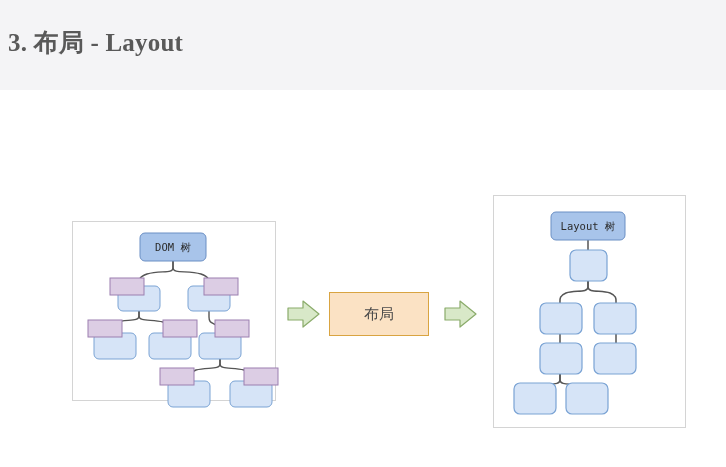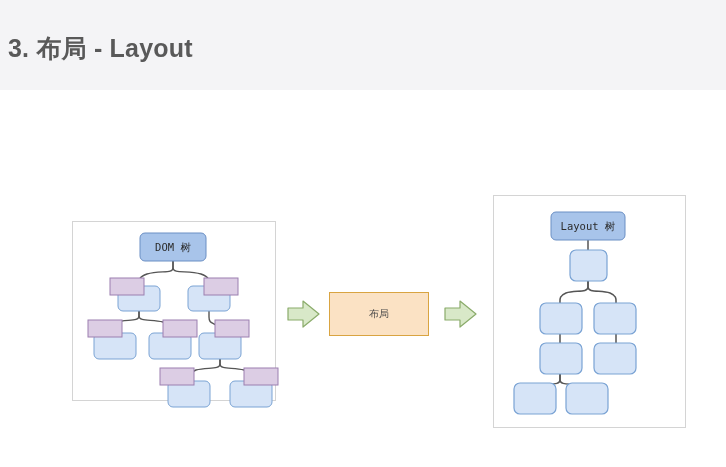--- a/index.html
+++ b/index.html
@@ -25,26 +25,27 @@
   #header-band {
     position: absolute;
     left: 0; top: 0;
     width: 726px;
     height: 90px;
     background: #f4f4f6;
   }
   #slide-title {
     position: absolute;
     left: 8px;
-    top: 32px;
+    top: 26px;
     font-size: 25px;
     font-weight: bold;
     color: #595959;
     letter-spacing: 0.2px;
     white-space: nowrap;
+    font-family: Liberation Serif, serif;
   }
   
   .panel {
     position: absolute;
     background: #ffffff;
     border: 1px solid #d4d4d4;
     box-sizing: border-box;
   }
   #dom-panel {
     left: 72px;
@@ -70,21 +71,21 @@
     left: 329px;
     top: 292px;
     width: 100px;
     height: 44px;
     background: #fbe2c4;
     border: 1px solid #d9a441;
     box-sizing: border-box;
     display: flex;
     align-items: center;
     justify-content: center;
-    font-size: 10px;
+    font-size: 15px;
     color: #4a4a4a;
   }
   .arrow-wrap {
     position: absolute;
     top: 298px;
     width: 33px;
     height: 32px;
   }
   #arrow-left-wrap { left: 287px; }
   #arrow-right-wrap { left: 444px; }

